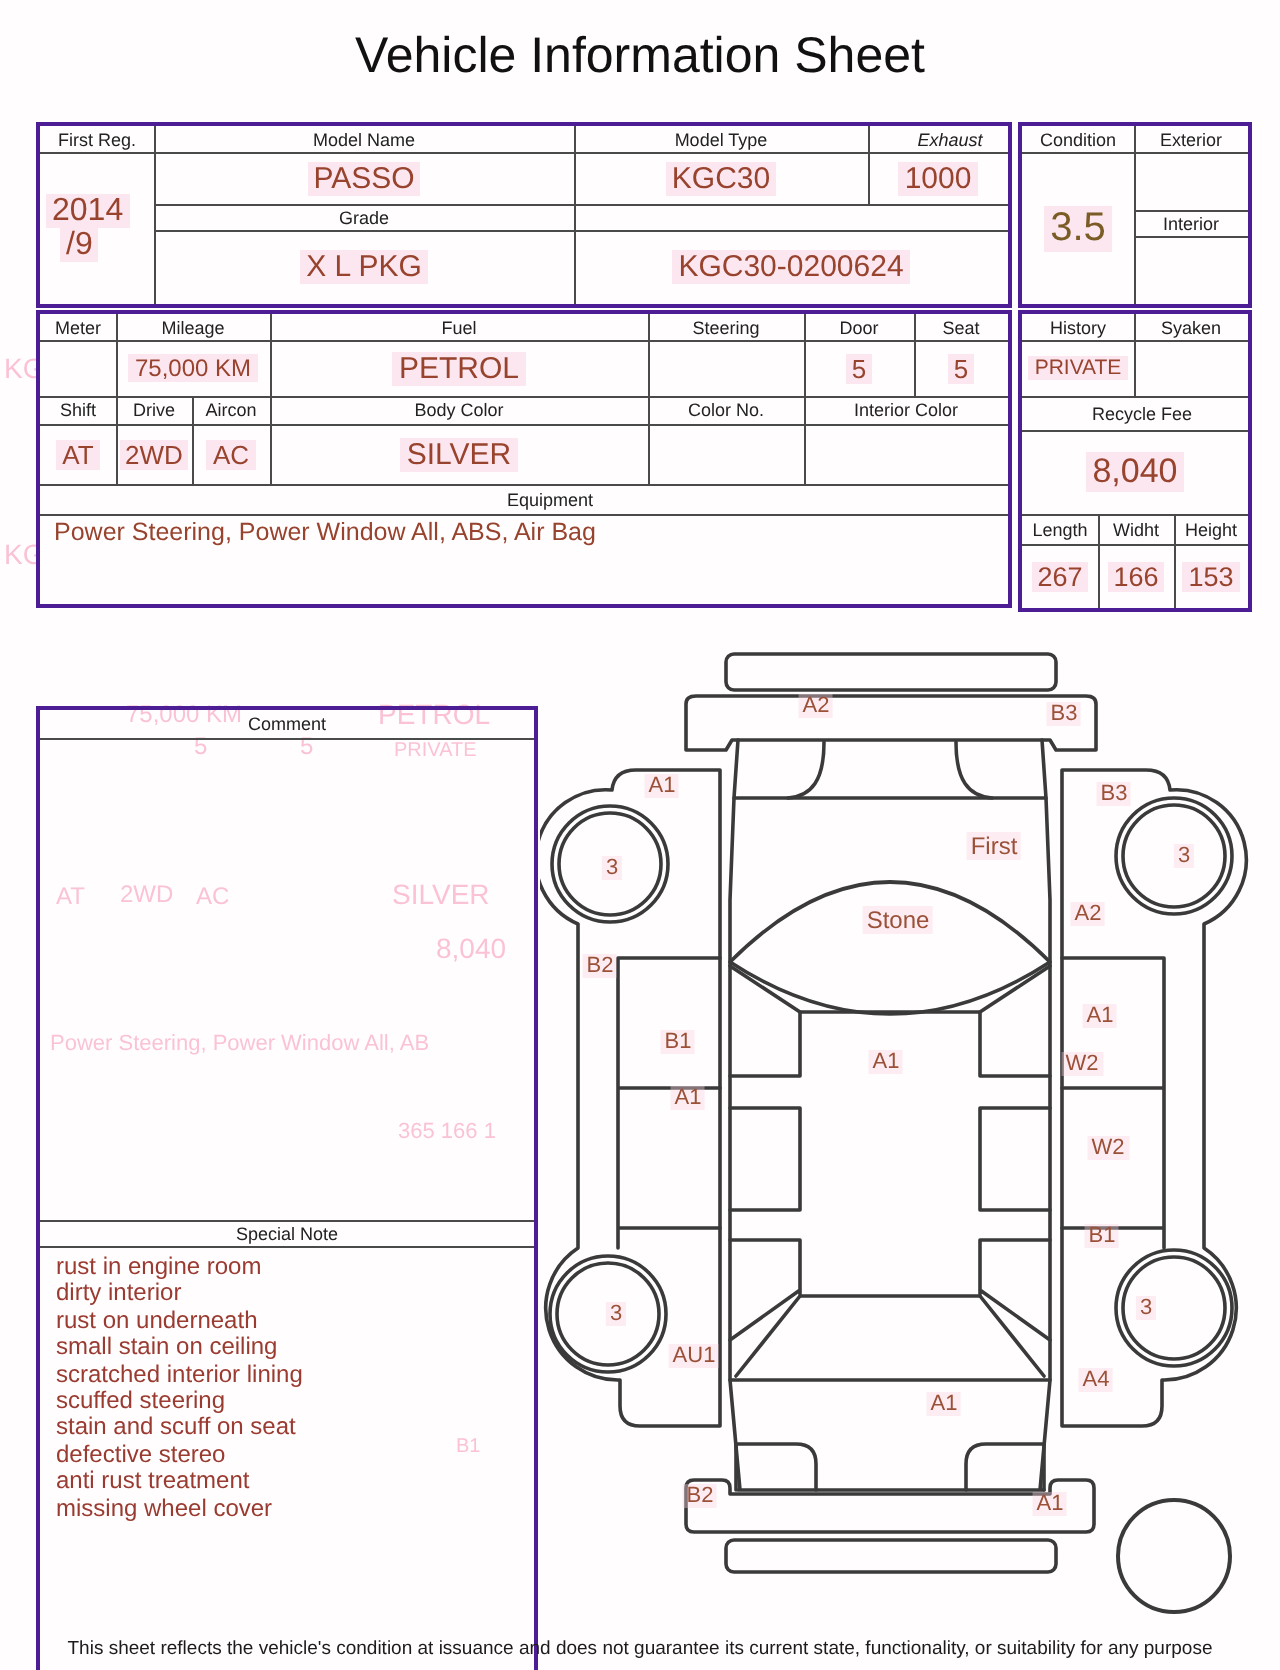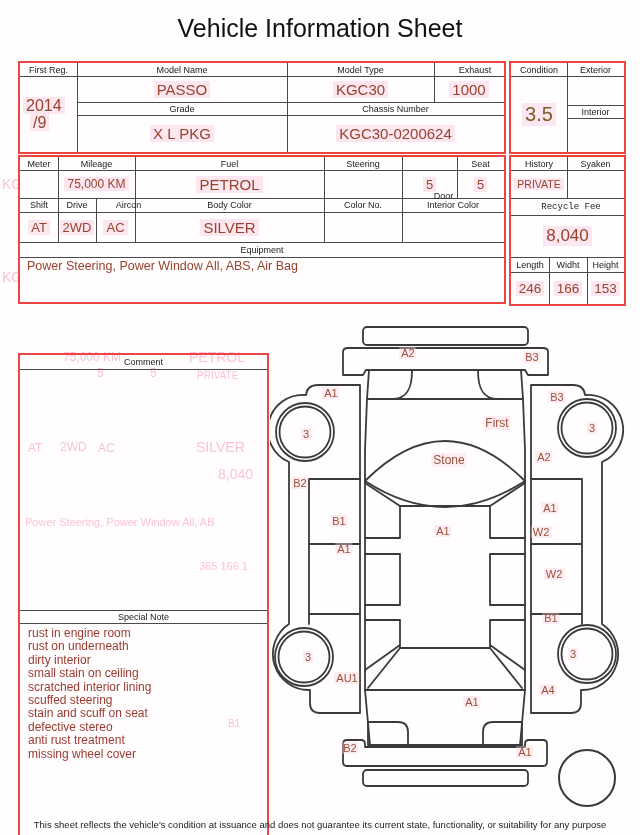--- a/index.html
+++ b/index.html
@@ -1,21 +1,21 @@
 <!DOCTYPE html>
 <html><head>
 <meta charset="utf-8">
 <style>
   html,body{margin:0;padding:0;background:#fff;}
   .sheet{position:relative;width:640px;height:835px;background:#fffdfd;
          font-family:"Liberation Sans",sans-serif;overflow:hidden;color:#1a1a1a;}
   .abs{position:absolute;box-sizing:border-box;}
   .title{position:absolute;left:0;top:14px;width:640px;text-align:center;
          font-size:25px;letter-spacing:0px;color:#111;}
-  .tbl{position:absolute;box-sizing:content-box;border:2px solid #ef4444;background:#fffdfd;}
+  .tbl{position:absolute;box-sizing:content-box;border:2px solid #4c1d95;background:#fffdfd;}
   .vl{position:absolute;width:1px;background:#4a4a4a;}
   .hl{position:absolute;height:1px;background:#4a4a4a;}
   .cell{position:absolute;display:flex;align-items:center;justify-content:center;overflow:hidden;}
   .lbl{font-size:9px;color:#222;}
   .val{color:#98432e;}
   .hlv{background:#fce6ef;padding:0 3px;white-space:nowrap;}
   .left{justify-content:flex-start;}
   .firstreg{flex-direction:column;align-items:flex-start;padding-left:3px;font-size:16px;line-height:17px;}
   .cond{font-size:20px;color:#7b5c26;}
   .ghost{position:absolute;color:#f792b4;opacity:.55;white-space:nowrap;pointer-events:none;}
@@ -70,29 +70,28 @@
       <span class="hlv" style="margin-left:7px;">/9</span>
     </div>
     <div class="cell lbl" style="left:57px;top:0;width:210px;height:13px;">Model Name</div>
     <div class="cell val" style="left:57px;top:13px;width:210px;height:26px;font-size:15px;">
         <span class="hlv">PASSO</span>
       </div>
     <div class="cell lbl" style="left:267px;top:0;width:147px;height:13px;">Model Type</div>
     <div class="cell val" style="left:267px;top:13px;width:147px;height:26px;font-size:15px;">
         <span class="hlv">KGC30</span>
       </div>
-    <div class="cell lbl" style="left:414px;top:0;width:82px;height:13px;">Exhaust</div>
+    <div class="cell lbl" style="left:414px;top:0;width:82px;height:13px;font-style:italic;">Exhaust</div>
     <div class="cell val" style="left:414px;top:13px;width:70px;height:26px;font-size:15px;">
         <span class="hlv">1000</span>
       </div>
     <div class="cell lbl" style="left:57px;top:39px;width:210px;height:13px;">Grade</div>
     <div class="cell val" style="left:57px;top:52px;width:210px;height:37px;font-size:15px;">
         <span class="hlv">X L PKG</span>
       </div>
-    <div class="cell lbl" style="left:267px;top:39px;width:217px;height:13px;">Chassis Number</div>
     <div class="cell val" style="left:267px;top:52px;width:217px;height:37px;font-size:15px;">
         <span class="hlv">KGC30-0200624</span>
       </div>
   </div>
 
   <div class="tbl" style="left:509px;top:61px;width:113px;height:89px;">
     <div class="hl" style="left:0;top:13px;width:113px;"></div>
     <div class="vl" style="left:56px;top:0;height:89px;"></div>
     <div class="hl" style="left:56px;top:42px;width:57px;"></div>
     <div class="hl" style="left:56px;top:55px;width:57px;"></div>
@@ -116,57 +115,57 @@
     <div class="vl" style="left:76px;top:41px;height:44px;"></div>
     <div class="vl" style="left:115px;top:0;height:85px;"></div>
     <div class="vl" style="left:304px;top:0;height:85px;"></div>
     <div class="vl" style="left:382px;top:0;height:85px;"></div>
     <div class="vl" style="left:437px;top:0;height:41px;"></div>
 
     <div class="cell lbl" style="left:0;top:0;width:38px;height:13px;">Meter</div>
     <div class="cell lbl" style="left:38px;top:0;width:77px;height:13px;">Mileage</div>
     <div class="cell lbl" style="left:115px;top:0;width:189px;height:13px;">Fuel</div>
     <div class="cell lbl" style="left:304px;top:0;width:78px;height:13px;">Steering</div>
-    <div class="cell lbl" style="left:396px;top:0;width:55px;height:13px;margin-top:32px;">Door</div>
+    <div class="cell lbl" style="left:382px;top:0;width:55px;height:13px;">Door</div>
     <div class="cell lbl" style="left:437px;top:0;width:47px;height:13px;">Seat</div>
 
     <div class="cell val" style="left:38px;top:13px;width:77px;height:28px;font-size:12px;">
         <span class="hlv">75,000 KM</span>
       </div>
     <div class="cell val" style="left:115px;top:13px;width:189px;height:28px;font-size:15px;">
         <span class="hlv">PETROL</span>
       </div>
     <div class="cell val" style="left:382px;top:13px;width:55px;height:28px;font-size:13px;">
         <span class="hlv">5</span>
       </div>
     <div class="cell val" style="left:437px;top:13px;width:47px;height:28px;font-size:13px;">
         <span class="hlv">5</span>
       </div>
 
     <div class="cell lbl" style="left:0;top:41px;width:38px;height:14px;">Shift</div>
     <div class="cell lbl" style="left:38px;top:41px;width:38px;height:14px;">Drive</div>
-    <div class="cell lbl" style="left:76px;top:41px;width:39px;height:14px;padding-left:13px;">Aircon</div>
+    <div class="cell lbl" style="left:76px;top:41px;width:39px;height:14px;">Aircon</div>
     <div class="cell lbl" style="left:115px;top:41px;width:189px;height:14px;">Body Color</div>
     <div class="cell lbl" style="left:304px;top:41px;width:78px;height:14px;">Color No.</div>
     <div class="cell lbl" style="left:382px;top:41px;width:102px;height:14px;">Interior Color</div>
 
     <div class="cell val" style="left:0;top:55px;width:38px;height:30px;font-size:13px;">
         <span class="hlv">AT</span>
       </div>
     <div class="cell val" style="left:38px;top:55px;width:38px;height:30px;font-size:13px;">
         <span class="hlv">2WD</span>
       </div>
     <div class="cell val" style="left:76px;top:55px;width:39px;height:30px;font-size:13px;">
         <span class="hlv">AC</span>
       </div>
     <div class="cell val" style="left:115px;top:55px;width:189px;height:30px;font-size:15px;">
         <span class="hlv">SILVER</span>
       </div>
 
-    <div class="cell lbl" style="left:0;top:85px;width:484px;height:15px;">Equipment</div>
+    <div class="cell lbl" style="left:0;top:85px;width:484px;height:15px;padding-left:13px;">Equipment</div>
     <div class="cell val left" style="left:0;top:100px;width:484px;height:18px;font-size:12.5px;padding-left:7px;">
         <span>Power Steering, Power Window All, ABS, Air Bag</span>
       </div>
   </div>
 
   <div class="tbl" style="left:509px;top:155px;width:113px;height:147px;">
     <div class="hl" style="left:0;top:13px;width:113px;"></div>
     <div class="hl" style="left:0;top:41px;width:113px;"></div>
     <div class="hl" style="left:0;top:58px;width:113px;"></div>
     <div class="hl" style="left:0;top:100px;width:113px;"></div>
@@ -174,49 +173,49 @@
     <div class="vl" style="left:56px;top:0;height:41px;"></div>
     <div class="vl" style="left:38px;top:100px;height:47px;"></div>
     <div class="vl" style="left:76px;top:100px;height:47px;"></div>
 
     <div class="cell lbl" style="left:0;top:0;width:56px;height:13px;">History</div>
     <div class="cell lbl" style="left:56px;top:0;width:57px;height:13px;">Syaken</div>
     <div class="cell val" style="left:0;top:13px;width:56px;height:28px;font-size:10.5px;">
         <span class="hlv">PRIVATE</span>
       </div>
     <div class="cell val" style="left:56px;top:13px;width:57px;height:28px;"></div>
-    <div class="cell lbl" style="left:0;top:41px;width:120px;height:17px;font-family:Liberation Mono, monospace;">Recycle Fee</div>
+    <div class="cell lbl" style="left:0;top:41px;width:120px;height:17px;">Recycle Fee</div>
     <div class="cell val" style="left:0;top:58px;width:113px;height:42px;font-size:17px;">
         <span class="hlv">8,040</span>
       </div>
     <div class="cell lbl" style="left:0;top:100px;width:38px;height:15px;">Length</div>
     <div class="cell lbl" style="left:38px;top:100px;width:38px;height:15px;">Widht</div>
     <div class="cell lbl" style="left:76px;top:100px;width:37px;height:15px;">Height</div>
     <div class="cell val" style="left:0;top:115px;width:38px;height:32px;font-size:13.5px;">
-        <span class="hlv">246</span>
+        <span class="hlv">267</span>
       </div>
     <div class="cell val" style="left:38px;top:115px;width:38px;height:32px;font-size:13.5px;">
         <span class="hlv">166</span>
       </div>
     <div class="cell val" style="left:76px;top:115px;width:37px;height:32px;font-size:13.5px;">
         <span class="hlv">153</span>
       </div>
   </div>
 
   <div class="tbl" style="left:18px;top:320px;width:247px;height:502px;background:transparent;margin-top:33px;">
     <div class="cell lbl" style="left:0;top:0;width:247px;height:14px;">Comment</div>
     <div class="hl" style="left:0;top:14px;width:247px;"></div>
     <div class="cell val left" style="left:4px;top:18px;width:239px;height:230px;align-items:flex-start;"></div>
     <div class="hl" style="left:0;top:255px;width:247px;"></div>
     <div class="cell lbl" style="left:0;top:255px;width:247px;height:13px;">Special Note</div>
     <div class="hl" style="left:0;top:268px;width:247px;"></div>
     <div id="special-note-list" class="abs" style="left:8px;top:272px;width:235px;height:226px;">
         <div class="note-line">rust in engine room</div>
+        <div class="note-line">dirty interior</div>
         <div class="note-line">rust on underneath</div>
-        <div class="note-line">dirty interior</div>
         <div class="note-line">small stain on ceiling</div>
         <div class="note-line">scratched interior lining</div>
         <div class="note-line">scuffed steering</div>
         <div class="note-line">stain and scuff on seat</div>
         <div class="note-line">defective stereo</div>
         <div class="note-line">anti rust treatment</div>
         <div class="note-line">missing wheel cover</div>
       </div>
   </div>
 

